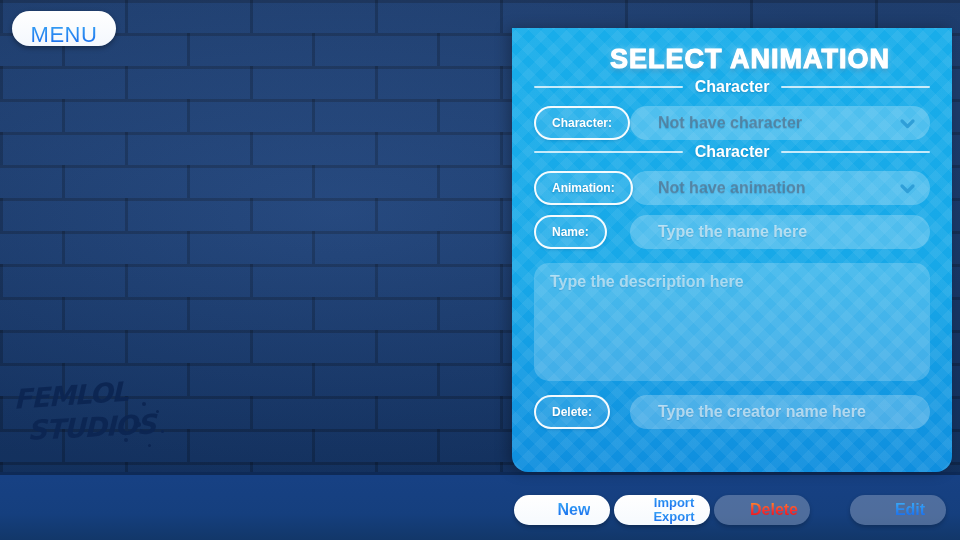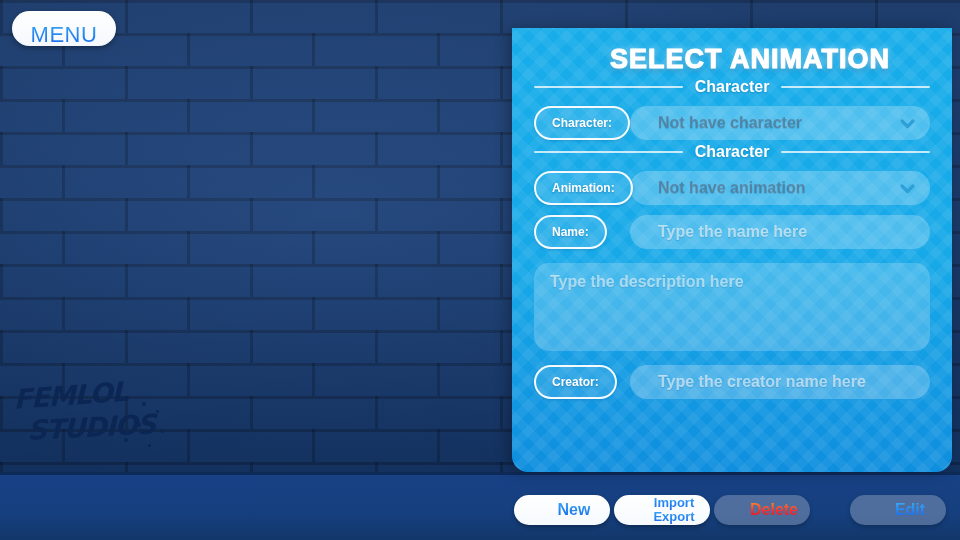--- a/index.html
+++ b/index.html
@@ -168,21 +168,21 @@
   }
   .field .chev{
     position:absolute; right:14px; top:9px;
     width:17px; height:17px;
   }
   .field .chev svg{ display:block; }
 
   
   #desc-box{
     margin:14px 22px 12px 22px;
-    height:88px;
+    height:118px;
     background:rgba(255,255,255,0.20);
     border-radius:15px;
     padding:10px 16px;
   }
   #desc-ph{
     font-size:16px; font-weight:bold;
     color:rgba(255,255,255,0.55);
     text-shadow:0 1px 1px rgba(0,60,110,0.15);
   }
 
@@ -296,21 +296,21 @@
 
   <div id="desc-box">
     <span id="desc-ph">Type the description here</span>
   </div>
 
   <div class="field" style="margin-top:14px;">
     <div class="valuepill">
       <span class="value">Type the creator name here</span>
     </div>
     <div class="labelpill">
-      <span class="lab">Creator:</span>
+      <span class="lab">Delete:</span>
     </div>
   </div>
 
 </div>
 
 <div class="btn light" id="btn-new">
   <span class="t">New</span>
 </div>
 
 <div class="btn light" id="btn-impexp">

